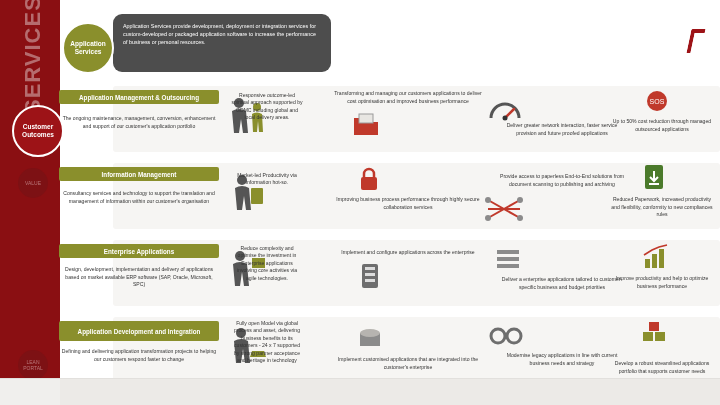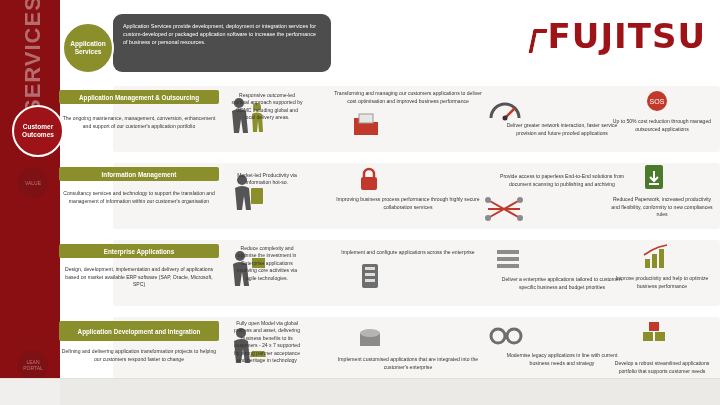--- a/index.html
+++ b/index.html
@@ -102,21 +102,21 @@
   }
 </style>
 </head>
 <body>
 
 <div class="leftband">
   <div class="services">SERVICES</div>
 </div>
 
 <div class="logo">
-  <span class="mark"></span><span>FUJITSU</span>
+  <span class="mark"></span>
 </div>
 
 <div class="topcallout">Application Services provide development, deployment or integration services for custom-developed or packaged application software to increase the performance of business or personal resources.</div>
 
 <div class="node app">
   <span>Application Services</span>
 </div>
 <div class="node cust">
   <span>Customer Outcomes</span>
 </div>

